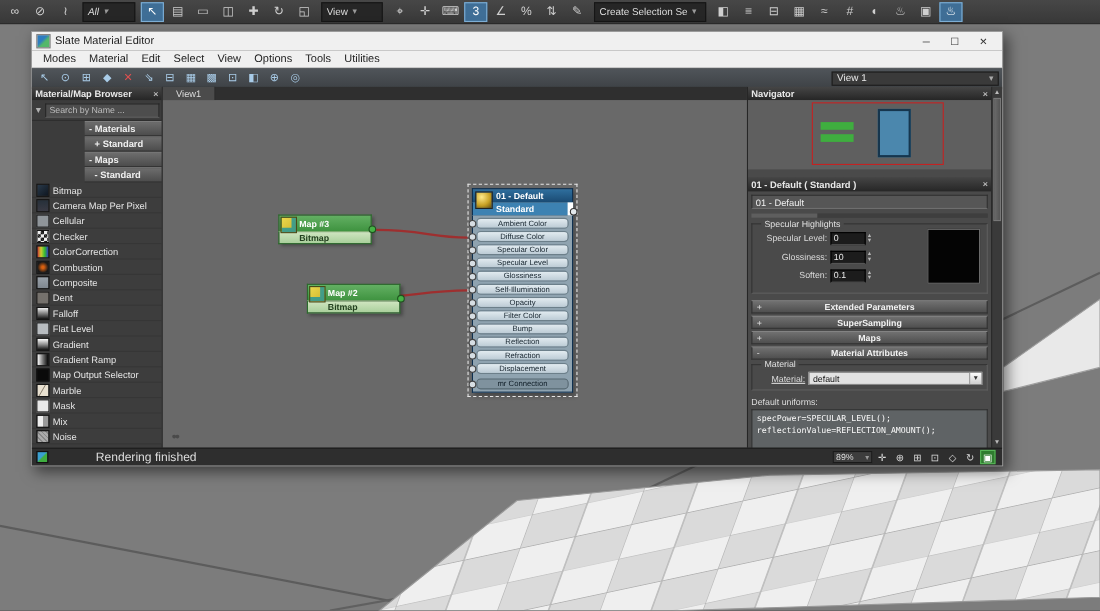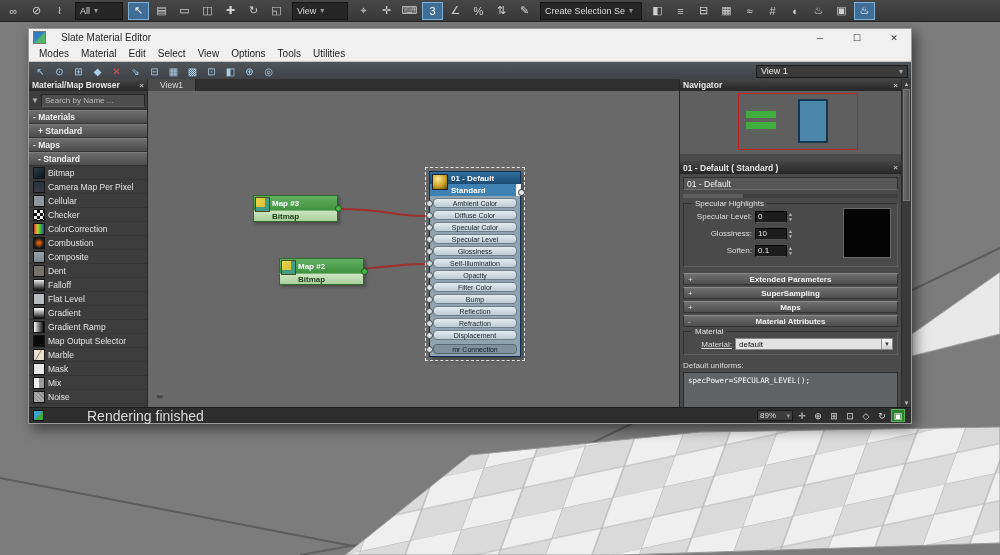--- a/index.html
+++ b/index.html
@@ -10,26 +10,26 @@
   
   .main-toolbar{position:absolute;left:0;top:0;width:1000px;height:22px;z-index:5;
     background:linear-gradient(#474747,#383838);border-bottom:1px solid #242424;
     display:flex;align-items:center;padding:0 3px;gap:2px;box-sizing:border-box;}
   .tb-icon{width:21px;height:18px;flex:none;display:flex;align-items:center;justify-content:center;
     font-size:11px;color:#cfcfcf;border:1px solid transparent;box-sizing:border-box;}
   .tb-icon.active{background:#3f6e96;border-color:#7fb0d6;color:#fff;}
   .tb-combo{height:16px;background:#262626;border:1px solid #161616;color:#ddd;font-size:9px;
     display:flex;align-items:center;padding:0 4px;margin:0 3px;flex:none;white-space:nowrap;overflow:hidden;}
   .tb-combo::after{content:"▾";margin-left:4px;color:#999;font-size:8px;}
-  .w-all{width:38px;}.w-view{width:46px;}.w-sel{width:92px;}
+  .w-all{width:38px;font-style:italic;}.w-view{width:46px;}.w-sel{width:92px;}
 
   
   .slate-window{position:absolute;left:28px;top:28px;width:884px;height:396px;z-index:10;
     background:#494949;border:1px solid #9a9a9a;box-shadow:4px 5px 12px rgba(0,0,0,.5);box-sizing:border-box;}
-  .titlebar{height:17px;background:#f0f0f0;display:flex;align-items:center;padding:0 4px;gap:11px;}
+  .titlebar{height:17px;background:#f0f0f0;display:flex;align-items:center;padding:0 4px;}
   .app-icon{width:11px;height:11px;flex:none;background:linear-gradient(135deg,#2e7dc0 40%,#54b86a 60%);
     border:1px solid #777;margin-right:4px;}
   .win-title{font-size:10px;color:#222;flex:1;}
   .win-btn{width:26px;height:14px;display:flex;align-items:center;justify-content:center;font-size:9px;color:#333;}
   .menubar{height:15px;background:#f0f0f0;border-bottom:1px solid #c4c4c4;display:flex;align-items:center;padding:0 4px;}
   .menu-item{font-size:10px;color:#1c1c1c;padding:0 6px;}
   .slate-toolbar{height:18px;background:linear-gradient(#50555a,#3e4246);border-bottom:1px solid #26282a;
     display:flex;align-items:center;padding:0 3px;gap:2px;}
   .st-icon{width:17px;height:15px;display:flex;align-items:center;justify-content:center;font-size:10px;color:#a9cce8;}
   .st-icon.red{color:#e05050;}
@@ -43,21 +43,21 @@
   .browser{width:119px;flex:none;background:#3c3c3c;border-right:1px solid #262626;
     display:flex;flex-direction:column;overflow:hidden;box-sizing:border-box;}
   .panel-header{height:12px;flex:none;background:linear-gradient(#454545,#262626);display:flex;align-items:center;
     padding:0 3px;font-size:8.5px;font-weight:bold;color:#e8e8e8;white-space:nowrap;overflow:hidden;}
   .panel-close{margin-left:auto;font-size:8px;color:#bbb;padding-left:3px;}
   .search-row{height:16px;flex:none;display:flex;align-items:center;gap:2px;padding:1px 2px;border-bottom:1px solid #2e2e2e;}
   .funnel{color:#b0b0b0;font-size:8px;}
   .search-input{flex:1;height:11px;background:#4d4d4d;border:1px solid #262626;border-bottom-color:#5e5e5e;
     color:#bdbdbd;font-size:8px;display:flex;align-items:center;padding:0 3px;white-space:nowrap;overflow:hidden;}
   .group-bar{height:12px;flex:none;background:linear-gradient(#6d6d6d,#4c4c4c);border-top:1px solid #7c7c7c;
-    border-bottom:1px solid #333;font-size:8.5px;font-weight:bold;color:#f0f0f0;display:flex;align-items:center;padding:0 4px;}
+    border-bottom:1px solid #333;font-size:8.5px;font-weight:bold;color:#f0f0f0;display:flex;align-items:center;padding:0 4px;margin-left:48px;}
   .group-bar.indent{padding-left:9px;}
   .map-item{height:13px;flex:none;display:flex;align-items:center;gap:3px;padding:0 3px 0 4px;
     font-size:8.5px;color:#e4e4e4;border-bottom:1px solid #363636;background:#3d3d3d;white-space:nowrap;overflow:hidden;}
   .map-ic{width:10px;height:10px;flex:none;border:1px solid #141414;background:#555;}
   .bitmap-icon{background:linear-gradient(135deg,#2a3a4a,#0e1620);}
   .camera-map-icon{background:linear-gradient(#26303a,#3a3a44);}
   .cellular-icon{background:#8f959a;}
   .checker-icon{background-color:#eee;background-image:linear-gradient(45deg,#111 25%,transparent 25%,transparent 75%,#111 75%),linear-gradient(45deg,#111 25%,transparent 25%,transparent 75%,#111 75%);background-size:6px 6px;background-position:0 0,3px 3px;}
   .colorcorrection-icon{background:linear-gradient(90deg,#c33,#cc3,#3b3,#33c);}
   .combustion-icon{background:radial-gradient(circle,#d86010 15%,#1a1a1a 70%);}
@@ -152,21 +152,21 @@
   .rp-scroll .arr{height:9px;font-size:6px;color:#bbb;display:flex;align-items:center;}
   .rp-scroll .arr.up::before{content:"▲";}
   .rp-scroll .arr.dn::before{content:"▼";}
   .rp-scroll .thumb{width:7px;height:112px;background:linear-gradient(90deg,#6a6a6a,#555);border:1px solid #777;margin-top:1px;box-sizing:border-box;}
   .rp-scroll .arr.dn{margin-top:auto;}
 
   
   .status-bar{position:absolute;left:0;right:0;bottom:0;height:16px;background:#2e2e2e;border-top:1px solid #1c1c1c;
     display:flex;align-items:center;padding:0 4px;gap:4px;box-sizing:border-box;}
   .status-icon{width:11px;height:11px;flex:none;background:linear-gradient(135deg,#3aa0d0 45%,#3fae3f 55%);border:1px solid #111;box-sizing:border-box;}
-  .status-text{font-size:14px;color:#ddd;padding-left:39px;}
+  .status-text{font-size:11px;color:#ddd;padding-left:39px;}
   .status-right{margin-left:auto;display:flex;align-items:center;gap:2px;padding-right:2px;}
   .zoom-combo{width:36px;height:11px;background:#3d3d3d;border:1px solid #1a1a1a;color:#ddd;font-size:8px;
     display:flex;align-items:center;padding:0 2px;box-sizing:border-box;}
   .zoom-combo::after{content:"▾";margin-left:auto;font-size:7px;color:#999;}
   .sb-icon{width:14px;height:13px;display:flex;align-items:center;justify-content:center;color:#d8d8d8;font-size:9px;box-sizing:border-box;}
   .sb-icon.green{background:#2f7d2f;border:1px solid #57b557;color:#fff;}
 </style>
 </head>
 <body>
 
@@ -479,20 +479,21 @@
               <span class="lab">Material:</span>
               <div class="mat-select">
                 <span>default</span>
                 <span class="dd-btn">▼</span>
               </div>
             </div>
           </div>
           <div class="uniforms-label">Default uniforms:</div>
           <div class="code-box">
             <div class="code-line">specPower=SPECULAR_LEVEL();</div>
+              <div class="code-line">reflectionValue=REFLECTION_AMOUNT();</div>
           </div>
         </div>
       </div>
 
       <div class="rp-scroll">
         <span class="arr up"></span>
         <div class="thumb"></div>
         <span class="arr dn"></span>
       </div>
     </div>

